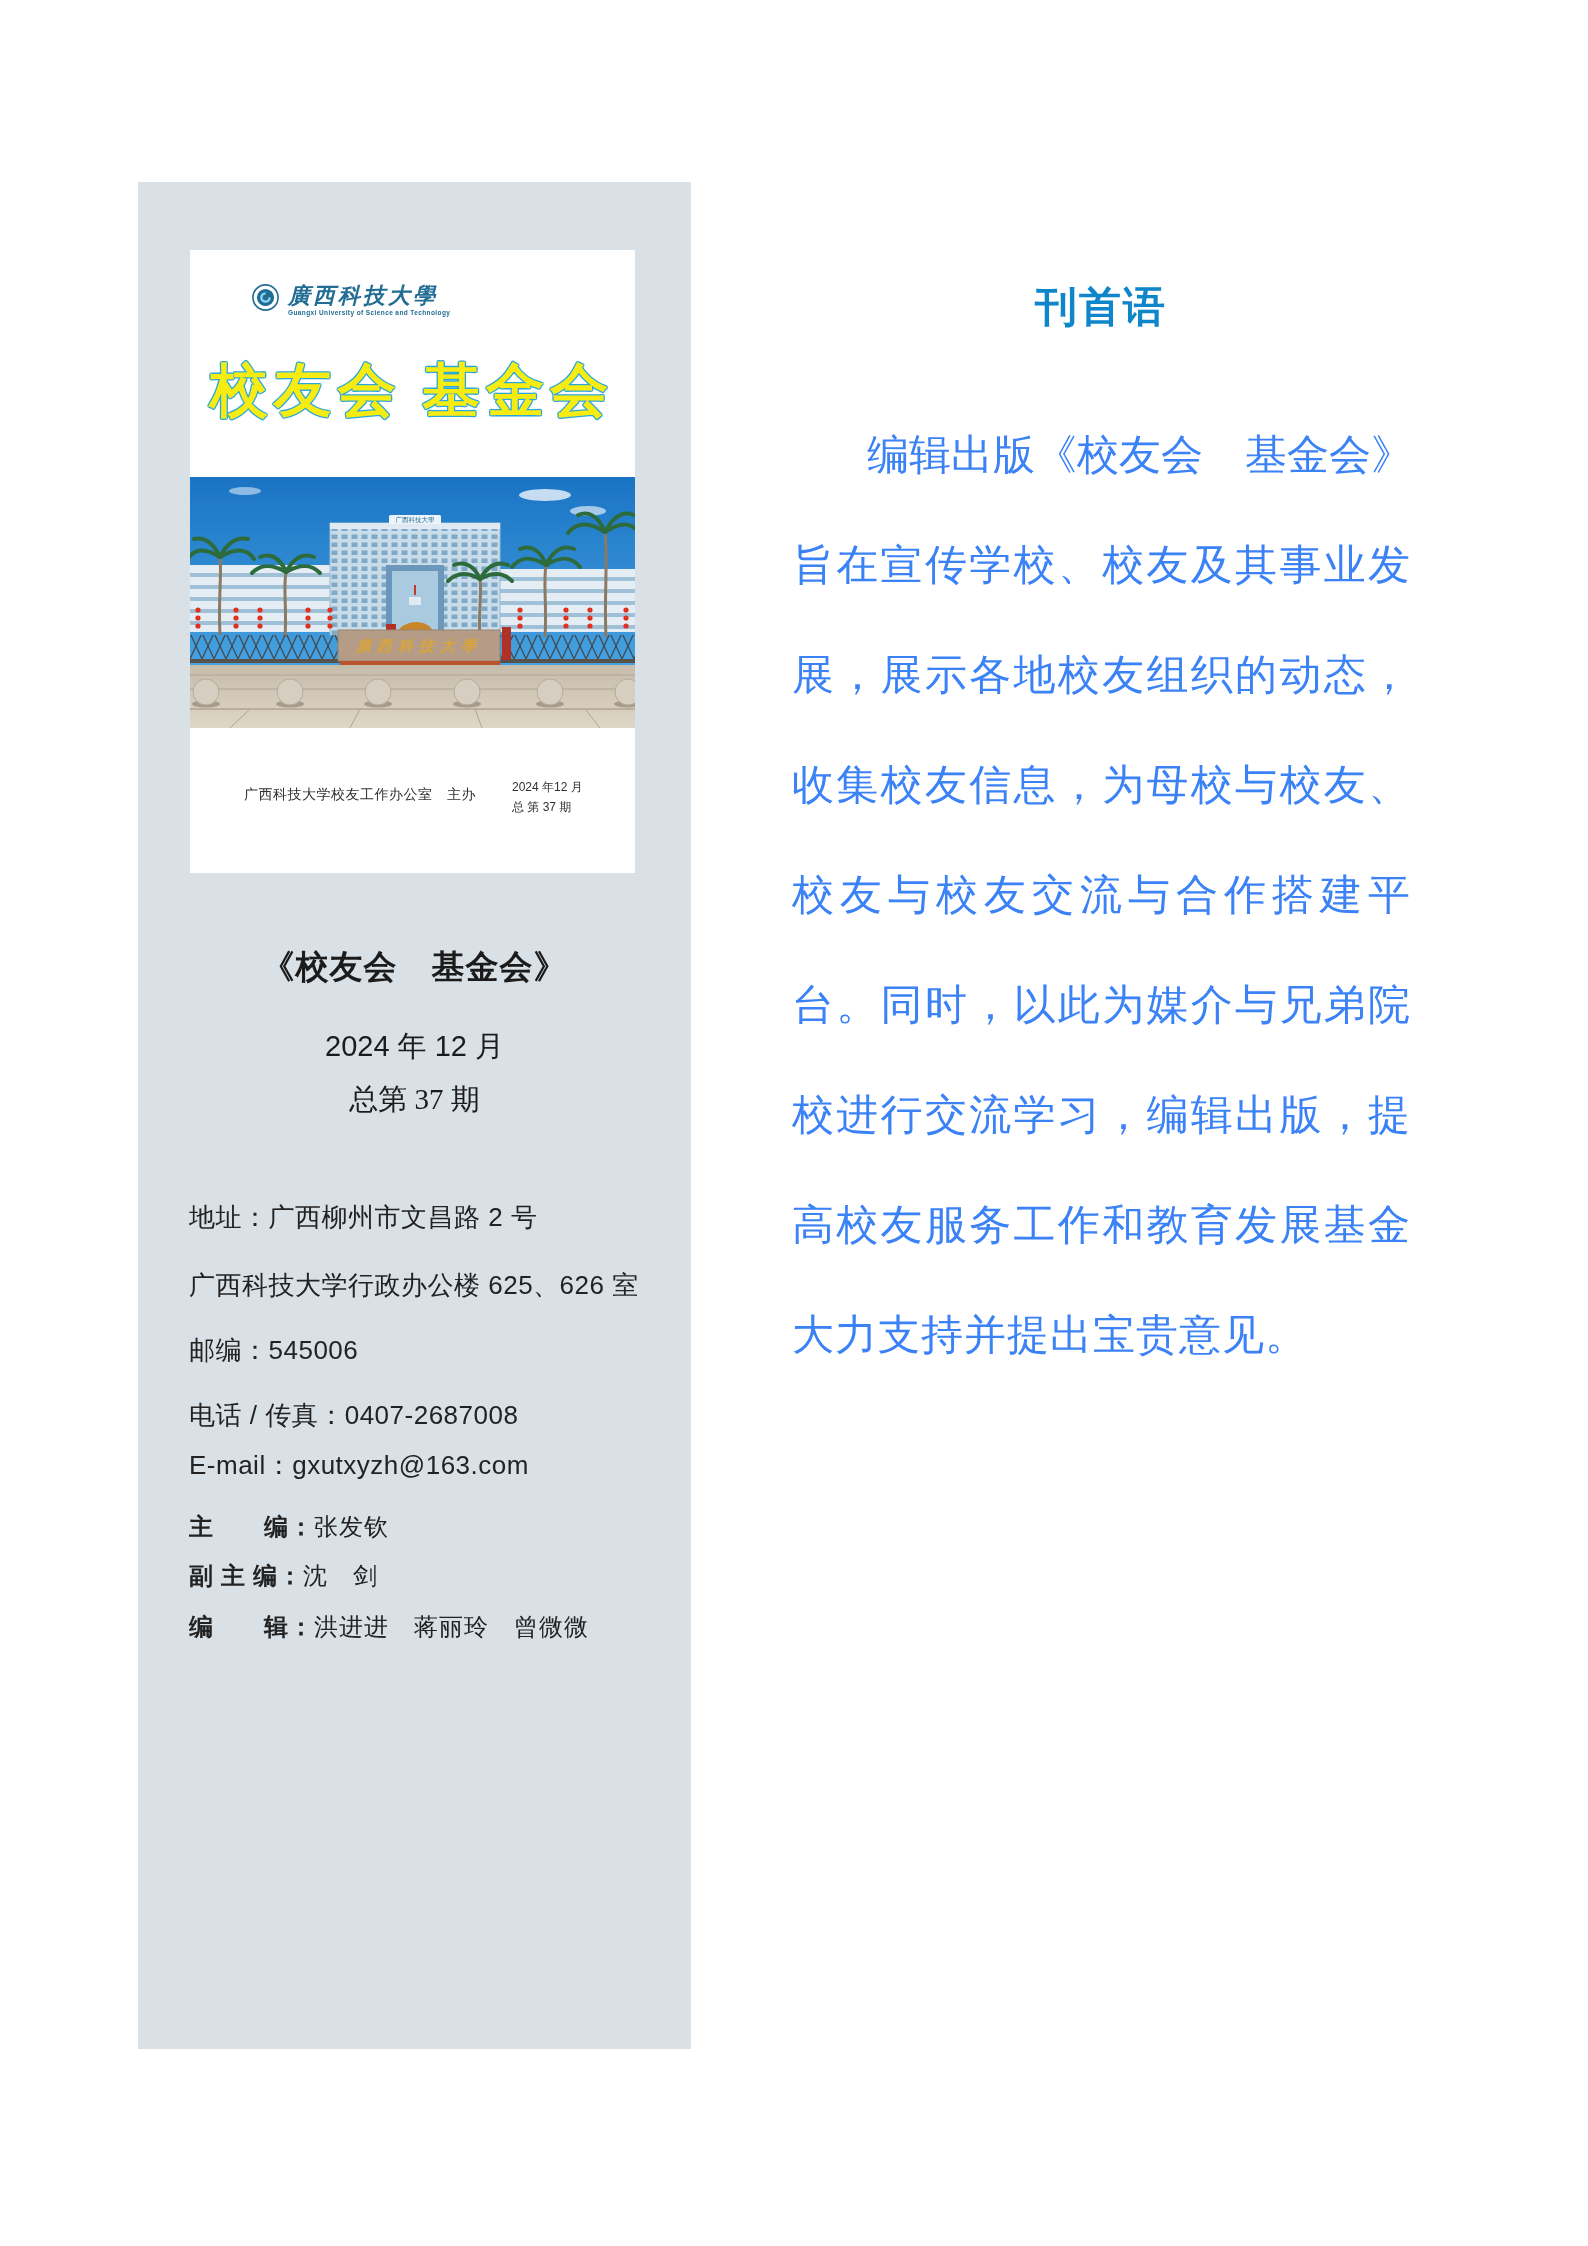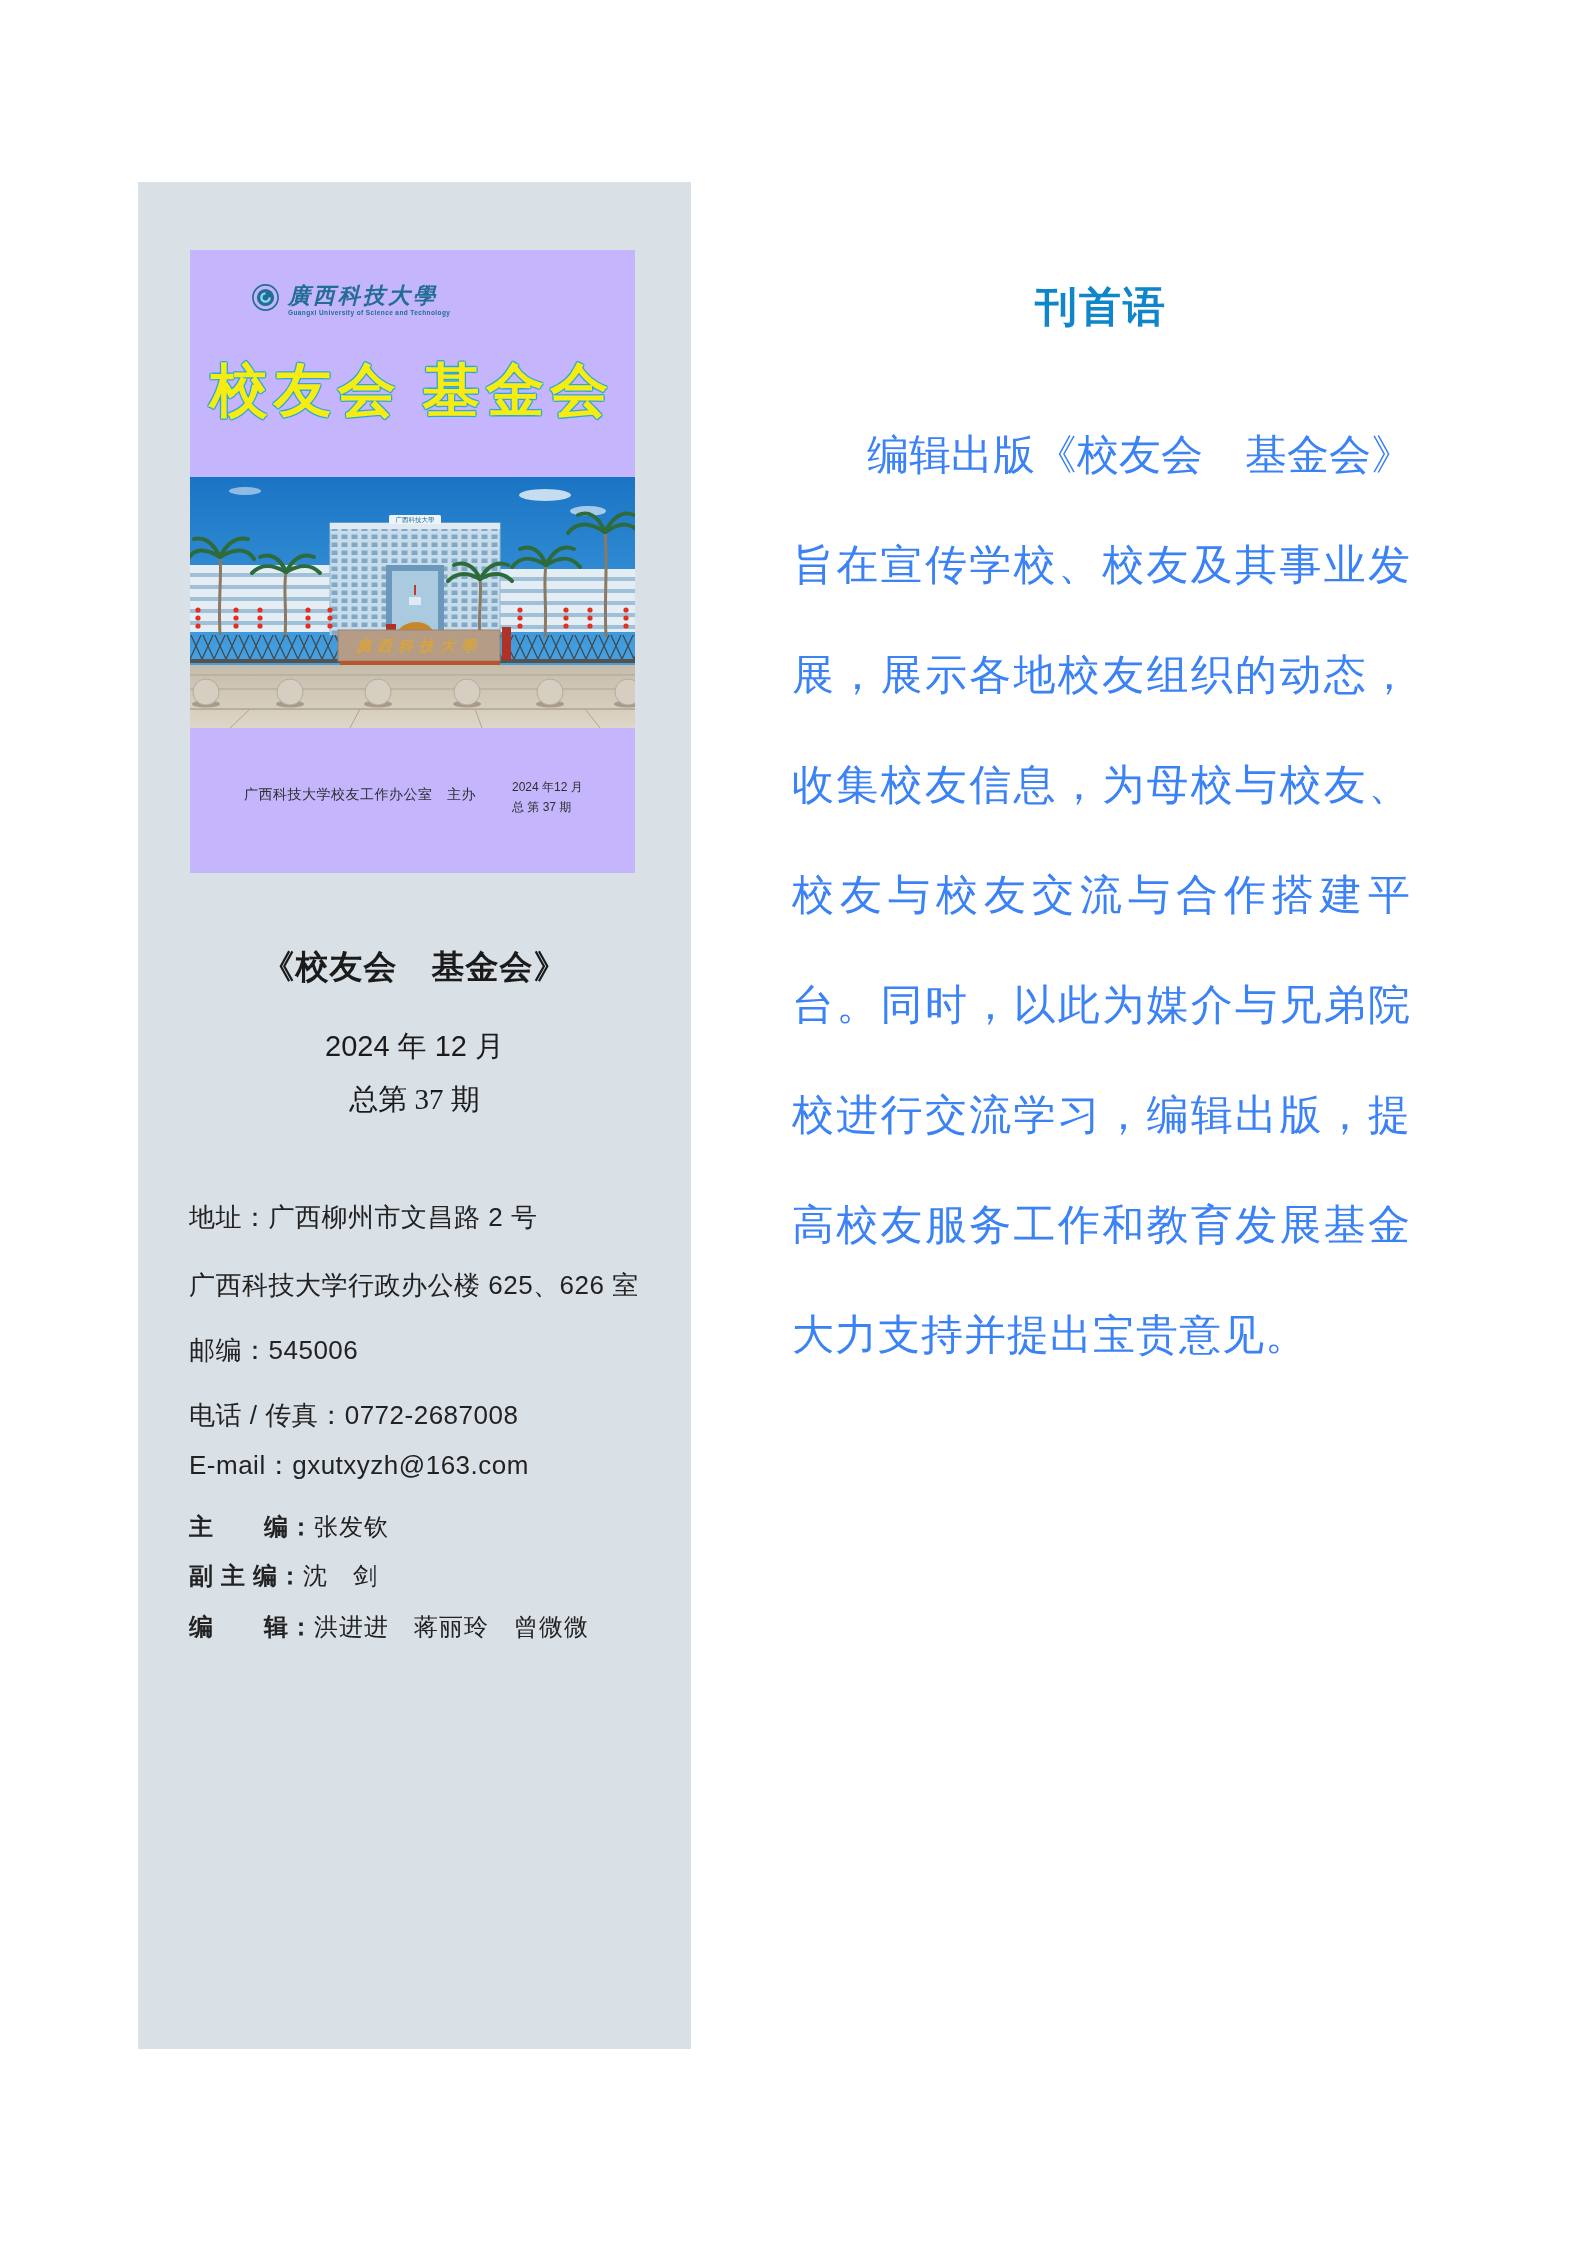--- a/index.html
+++ b/index.html
@@ -13,21 +13,21 @@
   
   .panel{
     position:absolute;left:138px;top:182px;
     width:553px;height:1867px;
     background:#d9e0e6;
   }
   
   .cover{
     position:absolute;left:52px;top:68px;
     width:445px;height:623px;
-    background:#c4b5fd;
+    background:#ffffff;
   }
   .logo-row{
     position:absolute;left:62px;top:34px;
     display:flex;align-items:flex-start;gap:9px;
   }
   .logo-texts{display:flex;flex-direction:column;}
   .logo-cn{
     font-family:"Liberation Serif", serif;
     font-weight:700;font-style:italic;
     font-size:22px;line-height:24px;letter-spacing:3px;
@@ -288,21 +288,21 @@
     </div>
   </div>
 
   <div class="journal-title">《校友会　基金会》</div>
   <div class="journal-date">2024 年 12 月</div>
   <div class="journal-issue">总第 37 期</div>
 
   <div class="contact-line c1">地址：广西柳州市文昌路 2 号</div>
   <div class="contact-line c2">广西科技大学行政办公楼 625、626 室</div>
   <div class="contact-line c3">邮编：545006</div>
-  <div class="contact-line c4">电话 / 传真：0772-2687008</div>
+  <div class="contact-line c4">电话 / 传真：0407-2687008</div>
   <div class="contact-line c5">E-mail：gxutxyzh@163.com</div>
 
   <div class="staff-line s1">
     <span class="staff-label">主　　编：</span><span class="staff-value">张发钦</span>
   </div>
   <div class="staff-line s2">
     <span class="staff-label">副 主 编：</span><span class="staff-value">沈　剑</span>
   </div>
   <div class="staff-line s3">
     <span class="staff-label">编　　辑：</span><span class="staff-value">洪进进　蒋丽玲　曾微微</span>

